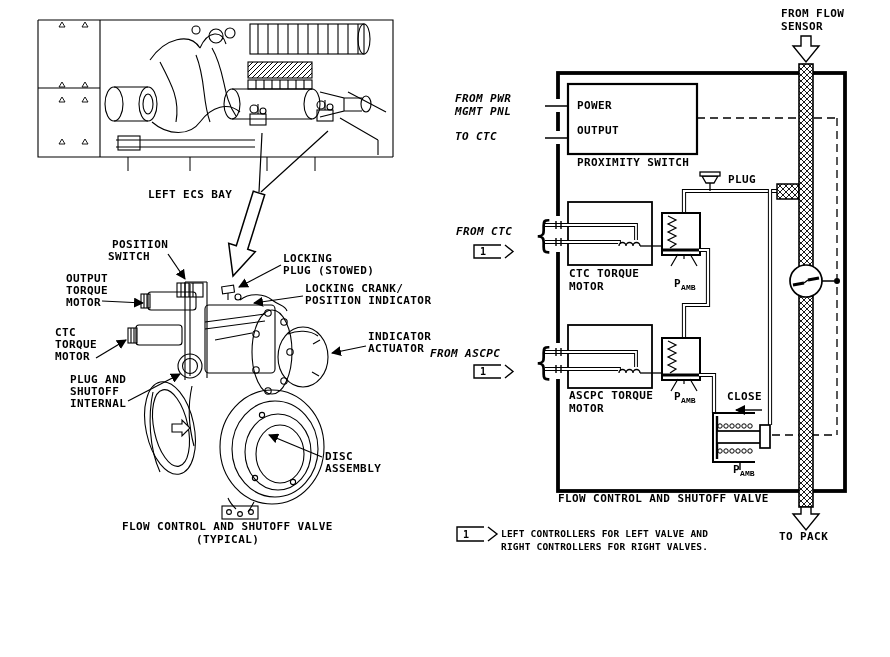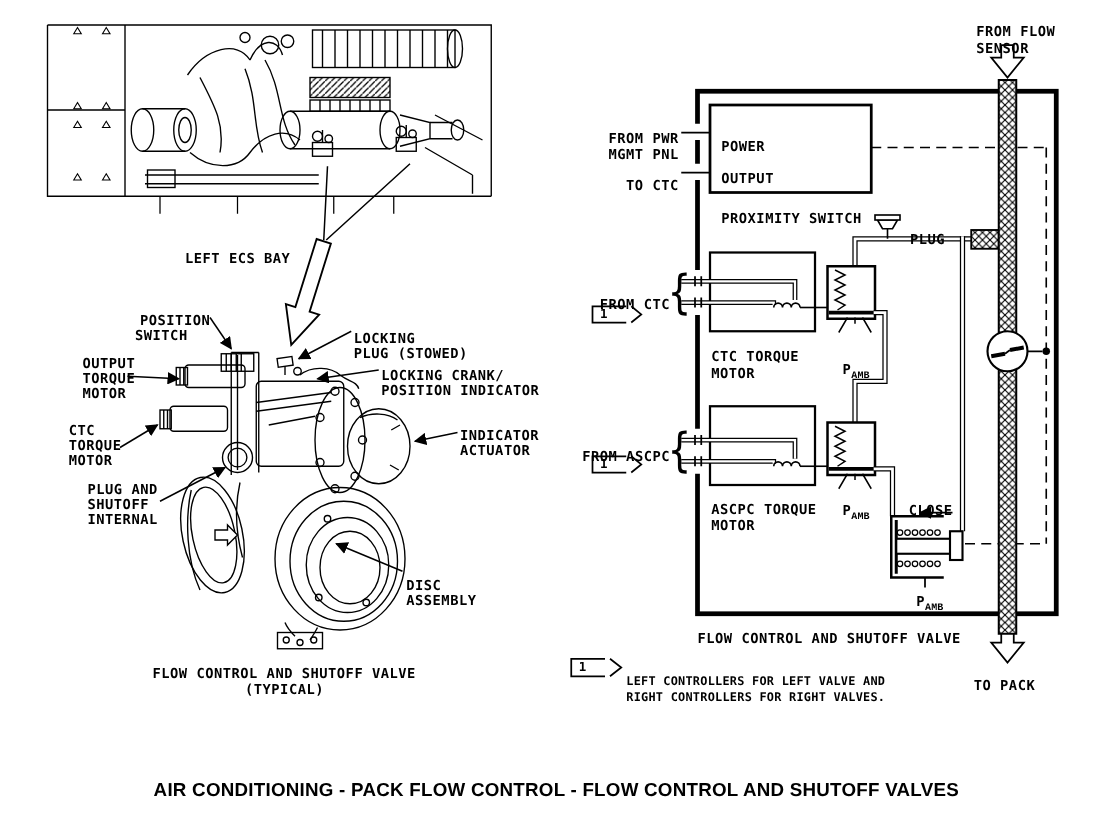--- a/index.html
+++ b/index.html
@@ -1,22 +1,22 @@
 <!DOCTYPE html>
 <html><head>
 <meta charset="utf-8">
 <style>
   html,body{margin:0;padding:0;background:#fff;}
   .page{position:relative;width:890px;height:657px;background:#ffffff;overflow:hidden;
         font-family:"DejaVu Sans Mono",monospace;color:#000;}
   svg{position:absolute;left:0;top:0;}
   .lbl{position:absolute;font-weight:bold;font-size:11px;line-height:12px;
-       letter-spacing:0.4px;white-space:pre;color:#000;margin-top:12px;}
+       letter-spacing:0.4px;white-space:pre;color:#000;}
   .sm{font-size:9.5px;letter-spacing:0.2px;}
-  .ra{text-align:right;}
+  .ra{text-align:left;font-style:italic;}
   .sub{font-size:8px;vertical-align:-3px;letter-spacing:0.1px;font-family:Liberation Mono, monospace;}
   .brace{position:absolute;font-family:"DejaVu Sans",sans-serif;font-weight:normal;
          font-size:30px;line-height:30px;transform:scaleY(1.25);transform-origin:center top;}
   .caption{position:absolute;left:0;top:624px;width:890px;text-align:center;
            font-family:"Liberation Sans",sans-serif;font-weight:bold;font-size:15px;
            letter-spacing:0.2px;}
   .flagnum{position:absolute;font-weight:bold;font-size:10px;letter-spacing:0;}
 </style>
 </head>
 <body>
@@ -308,35 +308,34 @@
 
 <div class="lbl" style="left:781px;top:8px">FROM FLOW</div>
 <div class="lbl" style="left:781px;top:21px">SENSOR</div>
 <div class="lbl ra" style="left:455px;top:93px;width:88px">FROM PWR</div>
 <div class="lbl ra" style="left:455px;top:106px;width:88px">MGMT PNL</div>
 <div class="lbl ra" style="left:455px;top:131px;width:88px">TO CTC</div>
 <div class="lbl" style="left:577px;top:100px">POWER</div>
 <div class="lbl" style="left:577px;top:125px">OUTPUT</div>
 <div class="lbl" style="left:577px;top:157px">PROXIMITY SWITCH</div>
 <div class="lbl" style="left:728px;top:174px">PLUG</div>
-<div class="lbl ra" style="left:440px;top:226px;width:96px">FROM CTC</div>
+<div class="lbl ra" style="left:456px;top:226px;width:96px">FROM CTC</div>
 <div class="brace" style="left:534px;top:216px">{</div>
 <div class="flagnum" style="left:480px;top:246px">1</div>
 <div class="lbl" style="left:569px;top:268px">CTC TORQUE</div>
 <div class="lbl" style="left:569px;top:281px">MOTOR</div>
 <div class="lbl" style="left:674px;top:278px"><span>P</span><span class="sub">AMB</span></div>
 <div class="lbl ra" style="left:430px;top:348px;width:106px">FROM ASCPC</div>
 <div class="brace" style="left:534px;top:343px">{</div>
 <div class="flagnum" style="left:480px;top:366px">1</div>
 <div class="lbl" style="left:569px;top:390px">ASCPC TORQUE</div>
 <div class="lbl" style="left:569px;top:403px">MOTOR</div>
 <div class="lbl" style="left:674px;top:391px"><span>P</span><span class="sub">AMB</span></div>
 <div class="lbl" style="left:727px;top:391px">CLOSE</div>
 <div class="lbl" style="left:733px;top:464px"><span>P</span><span class="sub">AMB</span></div>
 <div class="lbl" style="left:558px;top:493px">FLOW CONTROL AND SHUTOFF VALVE</div>
 <div class="lbl" style="left:779px;top:531px">TO PACK</div>
 <div class="flagnum" style="left:463px;top:529px">1</div>
 <div class="lbl sm" style="left:501px;top:541px">RIGHT CONTROLLERS FOR RIGHT VALVES.</div>
 <div class="lbl sm" style="left:501px;top:528px">LEFT CONTROLLERS FOR LEFT VALVE AND</div>
 
-<div class="caption">AIR CONDITIONING - PACK FLOW CONTROL - FLOW CONTROL AND SHUTOFF VALVES</div>
 
 </div>
 
 </body></html>

